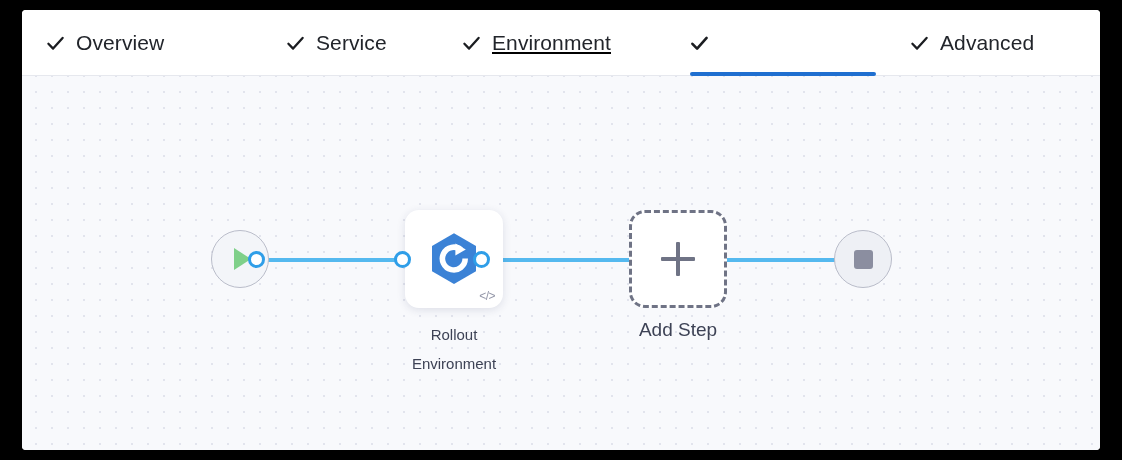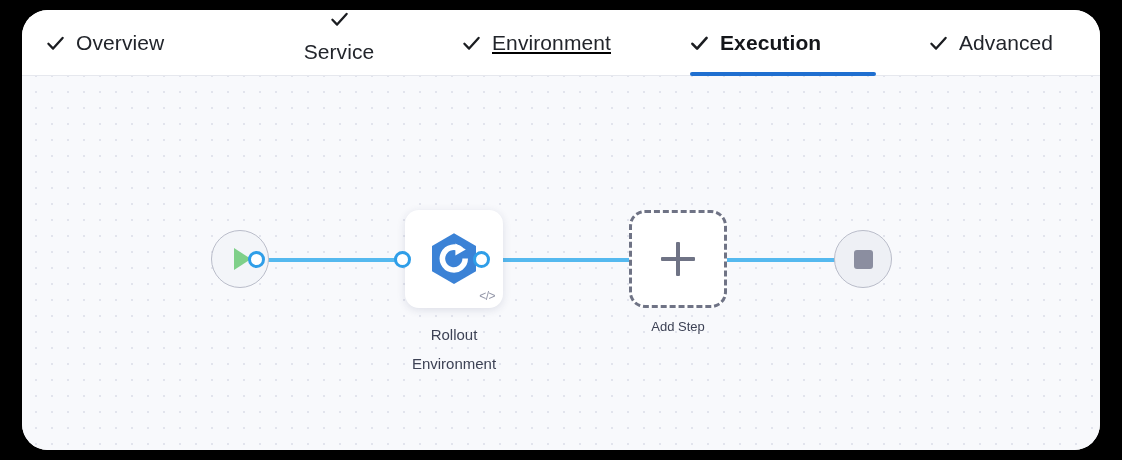--- a/index.html
+++ b/index.html
@@ -22,21 +22,21 @@
     background: #000000;
     box-sizing: border-box;
   }
 
   
   #card {
     position: absolute;
     left: 22px; top: 10px;
     width: 1078px; height: 440px;
     background: #ffffff;
-    border-radius: 26px;
+    border-radius: 4px;
     overflow: hidden;
     box-sizing: border-box;
   }
 
   
   #tabbar {
     position: absolute;
     left: 0; top: 0;
     width: 100%;
     height: 66px;
@@ -79,24 +79,24 @@
     height: 4px;
     width: 100%;
     border-radius: 2px;
     background: #1f6fd0;
     display: none;
   }
   .tab.active .underline { display: block; }
 
   
   #tab-overview    { left: 24px;  width: 160px; }
-  #tab-service     { left: 248px; width: 138px; flex-direction: column; }
+  #tab-service     { left: 264px; width: 138px; }
   #tab-environment { left: 440px; width: 190px; text-decoration: underline; }
   #tab-execution   { left: 668px; width: 186px; }
-  #tab-advanced    { left: 888px; width: 162px; justify-content: center; }
+  #tab-advanced    { left: 888px; width: 162px; }
 
   
   #canvas {
     position: absolute;
     left: 0;
     top: 66px;
     width: 100%;
     height: 374px;
     background-color: #f8f9fc;
     background-image: radial-gradient(circle, #e2e4ed 1.1px, transparent 1.2px);
@@ -246,21 +246,21 @@
   #node-add .plus::after {
     top: 0; left: 15px;
     width: 4px; height: 34px;
   }
   #node-add-label {
     position: absolute;
     left: 557px;
     top: 243px;
     width: 198px;
     text-align: center;
-    font-size: 13px;
+    font-size: 19px;
     color: #3d4255;
   }
 </style>
 </head>
 <body>
 
 <div id="frame">
   <div id="card">
 
     <div id="tabbar">
@@ -294,21 +294,20 @@
         <span class="tab-label">Environment</span>
 
       </div>
 
       <div class="tab active" id="tab-execution">
         <span class="check">
           <svg width="19" height="19" viewBox="0 0 19 19">
               <path d="M2.4 9.8 L7.1 14.6 L16.6 3.9" fill="none" stroke="currentColor" stroke-width="2.6" stroke-linecap="round" stroke-linejoin="round"></path>
             </svg>
         </span>
-        <span class="tab-label">Execution</span>
         <span class="underline"></span>
       </div>
 
       <div class="tab" id="tab-advanced">
         <span class="check">
           <svg width="19" height="19" viewBox="0 0 19 19">
               <path d="M2.4 9.8 L7.1 14.6 L16.6 3.9" fill="none" stroke="currentColor" stroke-width="2.3" stroke-linecap="round" stroke-linejoin="round"></path>
             </svg>
         </span>
         <span class="tab-label">Advanced</span>

